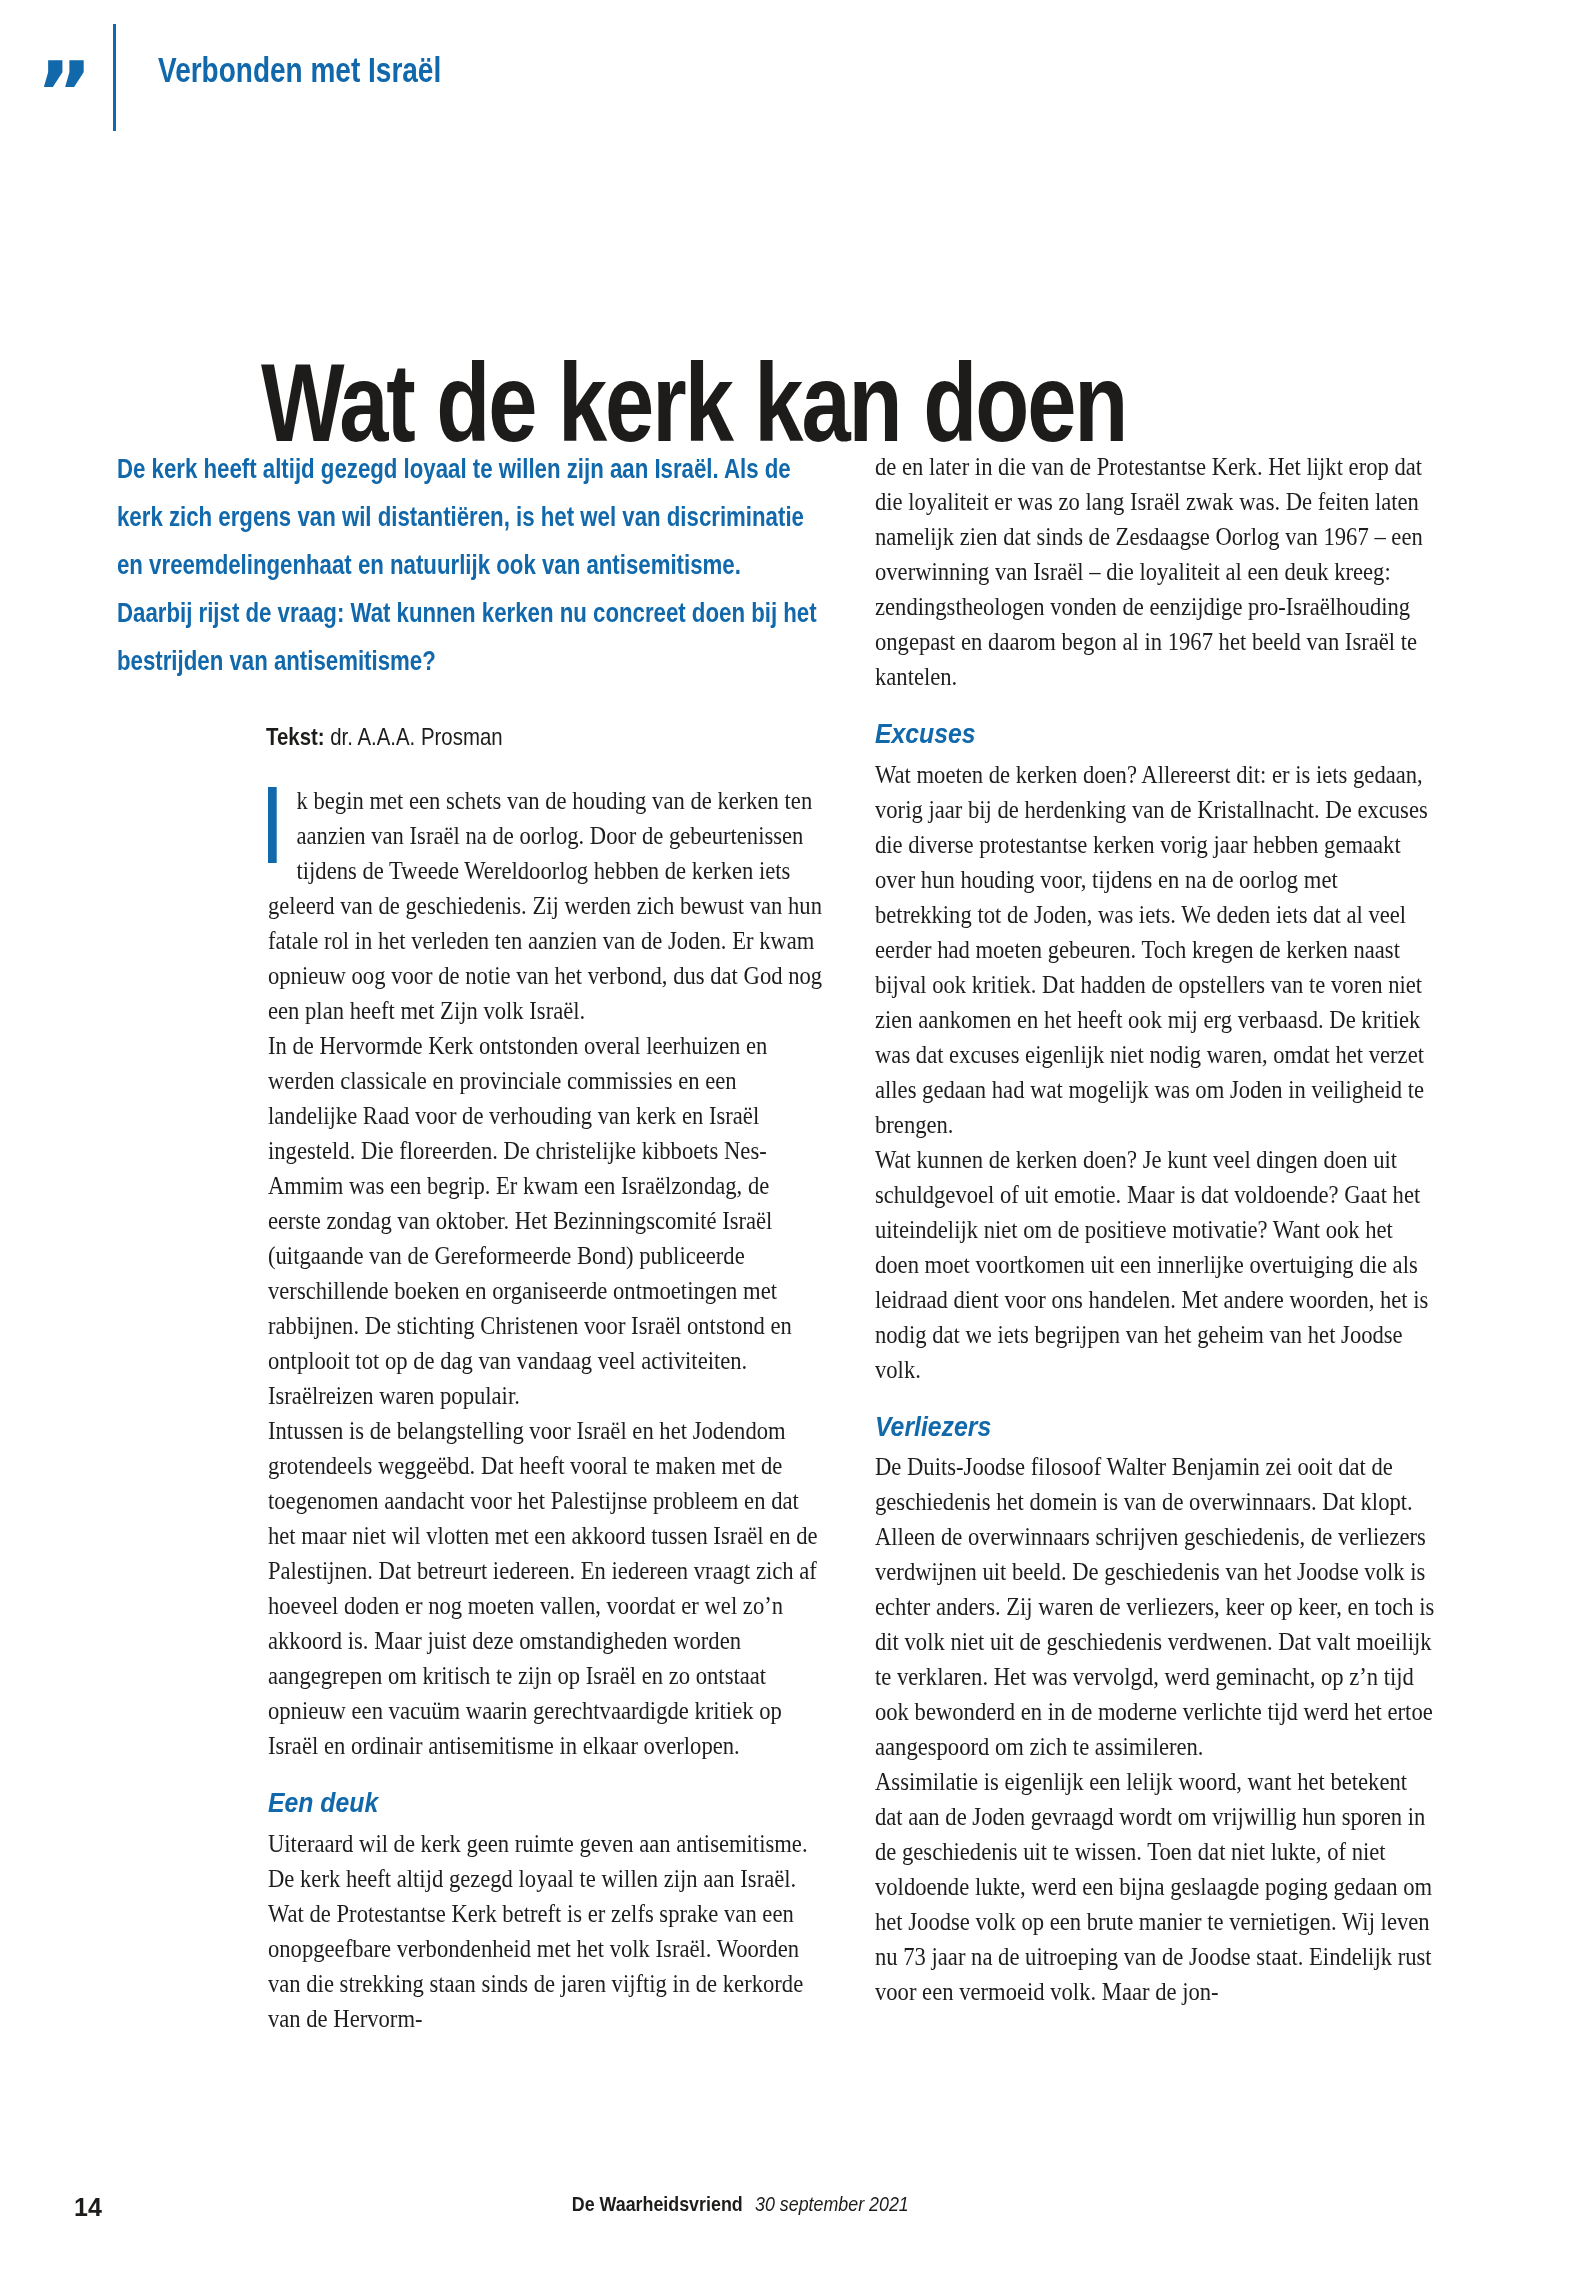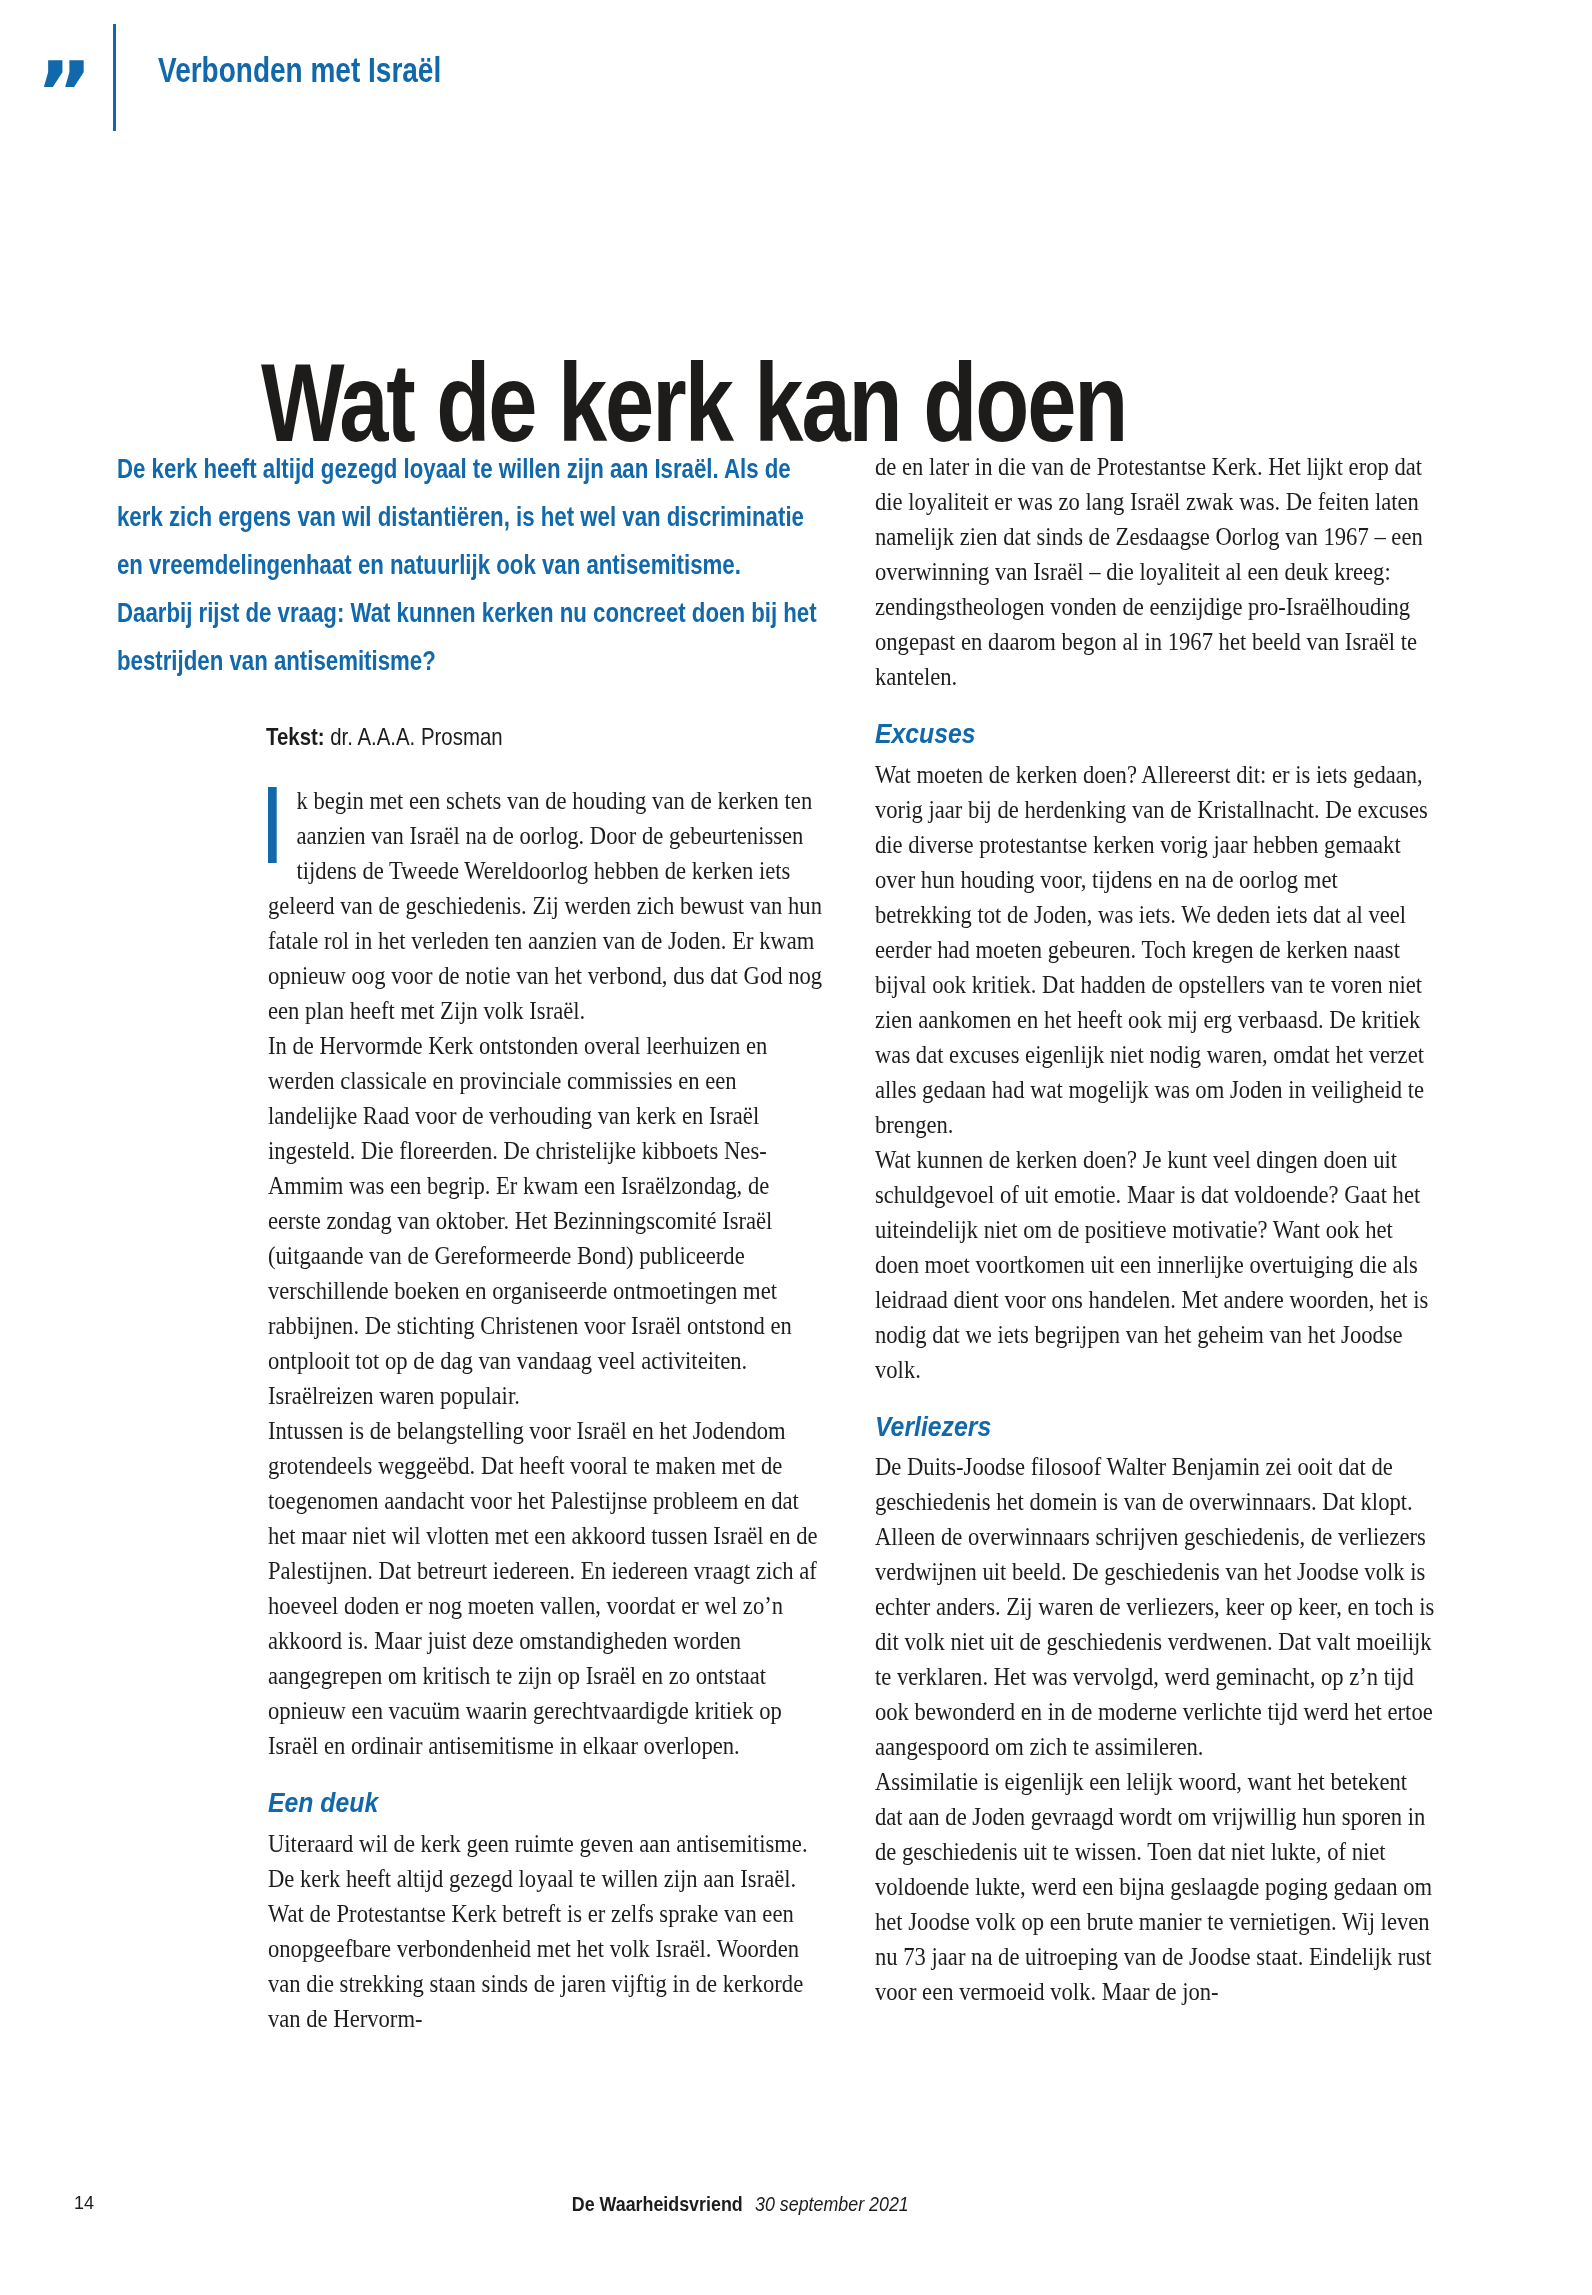--- a/index.html
+++ b/index.html
@@ -32,21 +32,21 @@
   .col{position:absolute;width:643px;font-family:"Liberation Serif",serif;font-size:26px;
        line-height:35px;color:var(--ink);transform:scaleX(.87);transform-origin:left top;}
   .col-left{left:268px;top:783px;}
   .col-right{left:875px;top:449px;}
   .col p{margin:0;}
   .subhead{margin:22.4px 0 5.2px 0;font-family:"Liberation Sans",sans-serif;font-size:28.5px;
            font-style:italic;font-weight:700;color:var(--blue);line-height:35px;}
   .dropbar{float:left;width:10.4px;height:76px;background:var(--blue);margin:4.3px 22.4px 0 0;}
 
   
-  .pagenum{position:absolute;left:74px;top:2193px;font-size:18px;font-weight:400;color:var(--title);}
+  .pagenum{position:absolute;left:74px;top:2193px;font-size:25px;font-weight:700;color:var(--title);}
   .footer-center{position:absolute;left:0;top:2192px;width:1480px;text-align:center;
                  font-size:21px;color:var(--title);}
   .footer-inner{display:inline-block;transform:scaleX(.85);transform-origin:center top;white-space:nowrap;}
   .footer-inner .mag{font-weight:700;}
   .footer-inner .date{font-style:italic;margin-left:8.6px;}
 </style>
 </head>
 <body>
 
 <div class="page">

